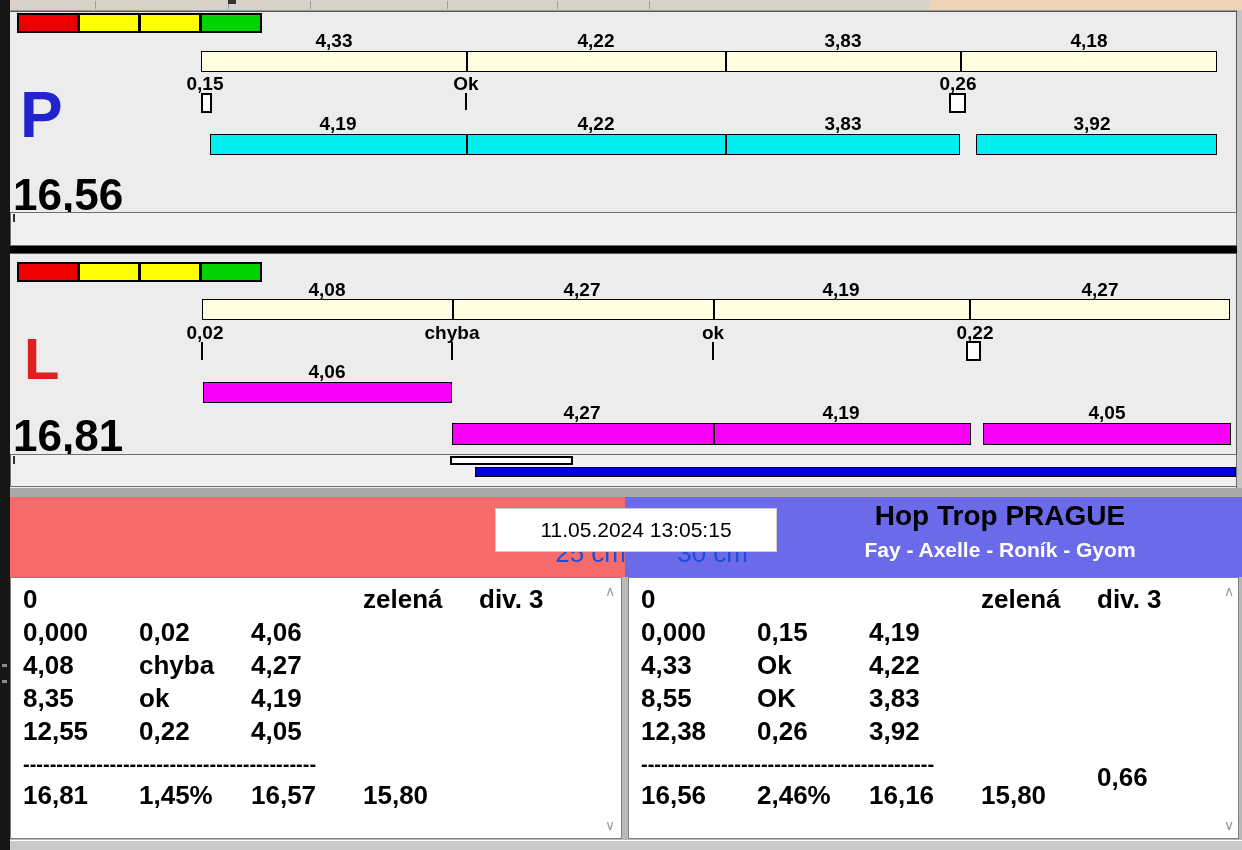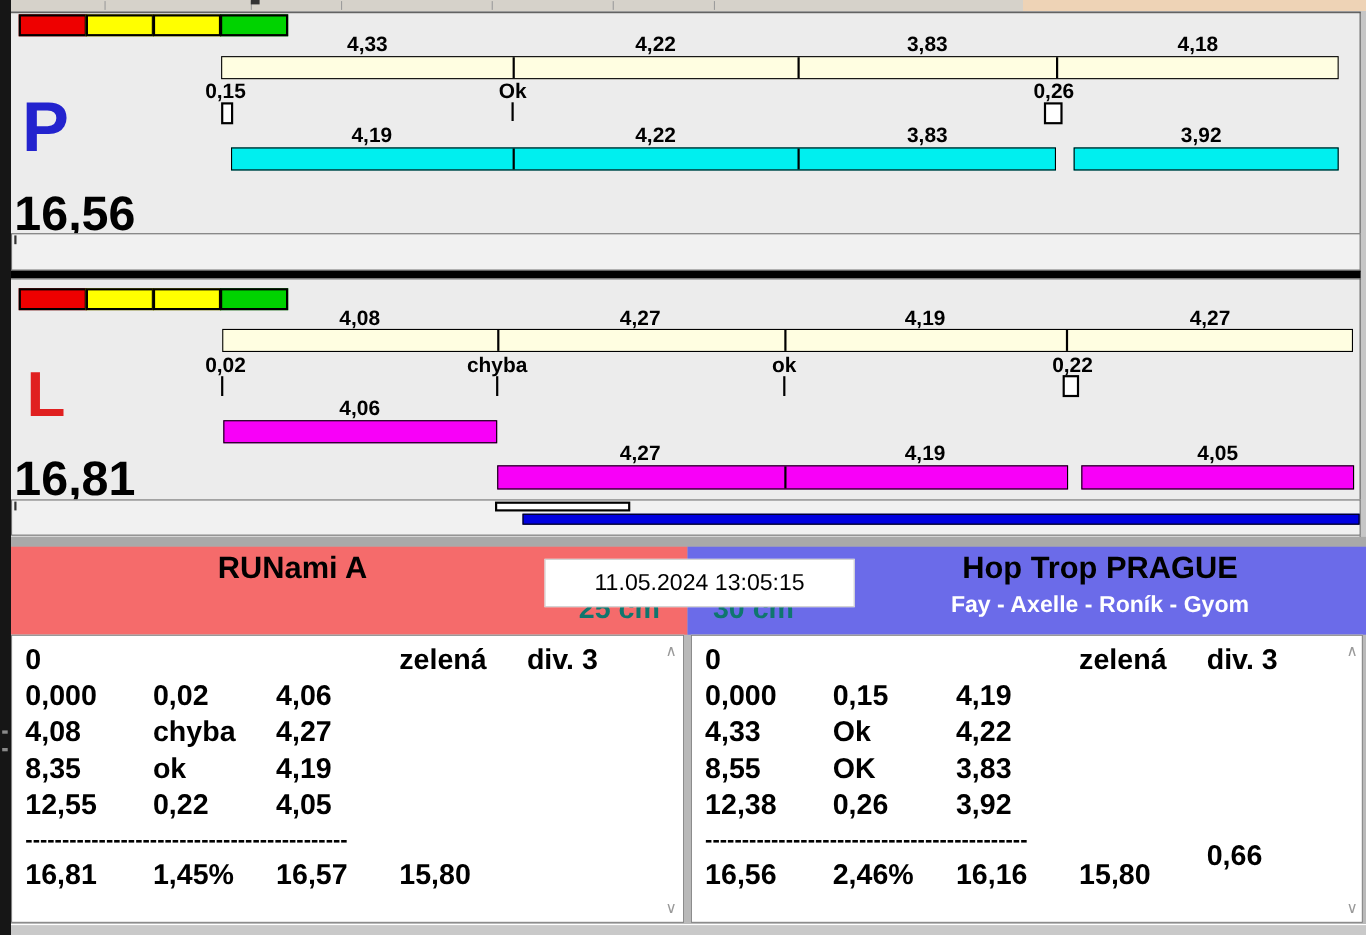--- a/index.html
+++ b/index.html
@@ -25,21 +25,21 @@
   .bigv{font-weight:bold;font-size:44px;color:#000;line-height:1;}
   .tickv{width:2px;background:#000;}
   .wbox{background:#fff;border:2px solid #000;box-sizing:border-box;}
   .strip{background:#f1f1f1;border:1px solid #707070;box-sizing:border-box;}
   .striptick{width:2px;height:8px;background:#333;}
   
   .sb-bg{left:10px;top:488px;width:1232px;height:362px;background:#b9b9b9;}
   .graystrip{left:10px;top:488px;width:1232px;height:9px;background:#a9a9a9;}
   .hdr-title{font-weight:bold;font-size:28px;color:#000;text-align:center;white-space:nowrap;}
   .hdr-sub{font-weight:bold;font-size:21px;color:#fff;text-align:center;white-space:nowrap;}
-  .cm{font-weight:bold;font-size:26px;color:#0f766e;text-align:center;white-space:nowrap;}
+  .cm{font-weight:normal;font-size:26px;color:#1d4ed8;text-align:right;white-space:nowrap;}
   .clockbox{left:495px;top:492px;width:282px;height:44px;background:#fff;border:1px solid #cfcfcf;
             box-sizing:border-box;text-align:center;font-size:21px;color:#000;line-height:42px;white-space:nowrap;margin-top:16px;}
   .panel{background:#fff;border:1px solid #808080;box-sizing:border-box;}
   .cell{position:absolute;font-weight:bold;font-size:26px;color:#000;white-space:nowrap;line-height:1;}
   .cell.sep{font-size:20px;letter-spacing:0;}
   .chev{font-size:14px;color:#9a9a9a;line-height:1;}
   .bottombar{left:10px;top:840px;width:1232px;height:10px;background:#c9c9c9;border-top:1px solid #fff;}
   .rightedge{left:1237px;top:10px;width:5px;height:478px;background:#c6c6c6;}
   .lmark{left:2px;width:5px;height:3px;background:#8a8a8a;}
 </style>
@@ -158,21 +158,20 @@
   </div>
   <div class="abs wbox" style="left:450px;top:456px;width:123px;height:9px;"></div>
   <div class="abs" style="left: 475px; top: 467px; width: 761px; height: 10px; border: 1px solid rgb(0, 0, 0); box-sizing: border-box; background: rgb(0, 0, 223);"></div>
 
   <div class="abs sb-bg"></div>
   <div class="abs graystrip"></div>
 
   <div class="abs" style="left: 10px; top: 497px; width: 615px; height: 80px; background: rgb(245, 107, 107);"></div>
   <div class="abs" style="left: 625px; top: 497px; width: 617px; height: 80px; background: rgb(107, 107, 233);"></div>
 
-  <div class="abs hdr-title" style="left:10px;top:500px;width:512px;">RUNami A</div>
   <div class="abs cm" style="left:500px;top:538px;width:126px;">25 cm</div>
 
   <div class="abs hdr-title" style="left:744px;top:500px;width:512px;">Hop Trop PRAGUE</div>
   <div class="abs hdr-sub" style="left:744px;top:538px;width:512px;">Fay - Axelle - Roník - Gyom</div>
   <div class="abs cm" style="left:622px;top:538px;width:126px;">30 cm</div>
 
   <div class="abs clockbox">11.05.2024 13:05:15</div>
 
   <div class="abs panel" style="left:10px;top:577px;width:612px;height:262px;">
       <span class="cell" style="left: 12px; top: 8px;">0</span>

